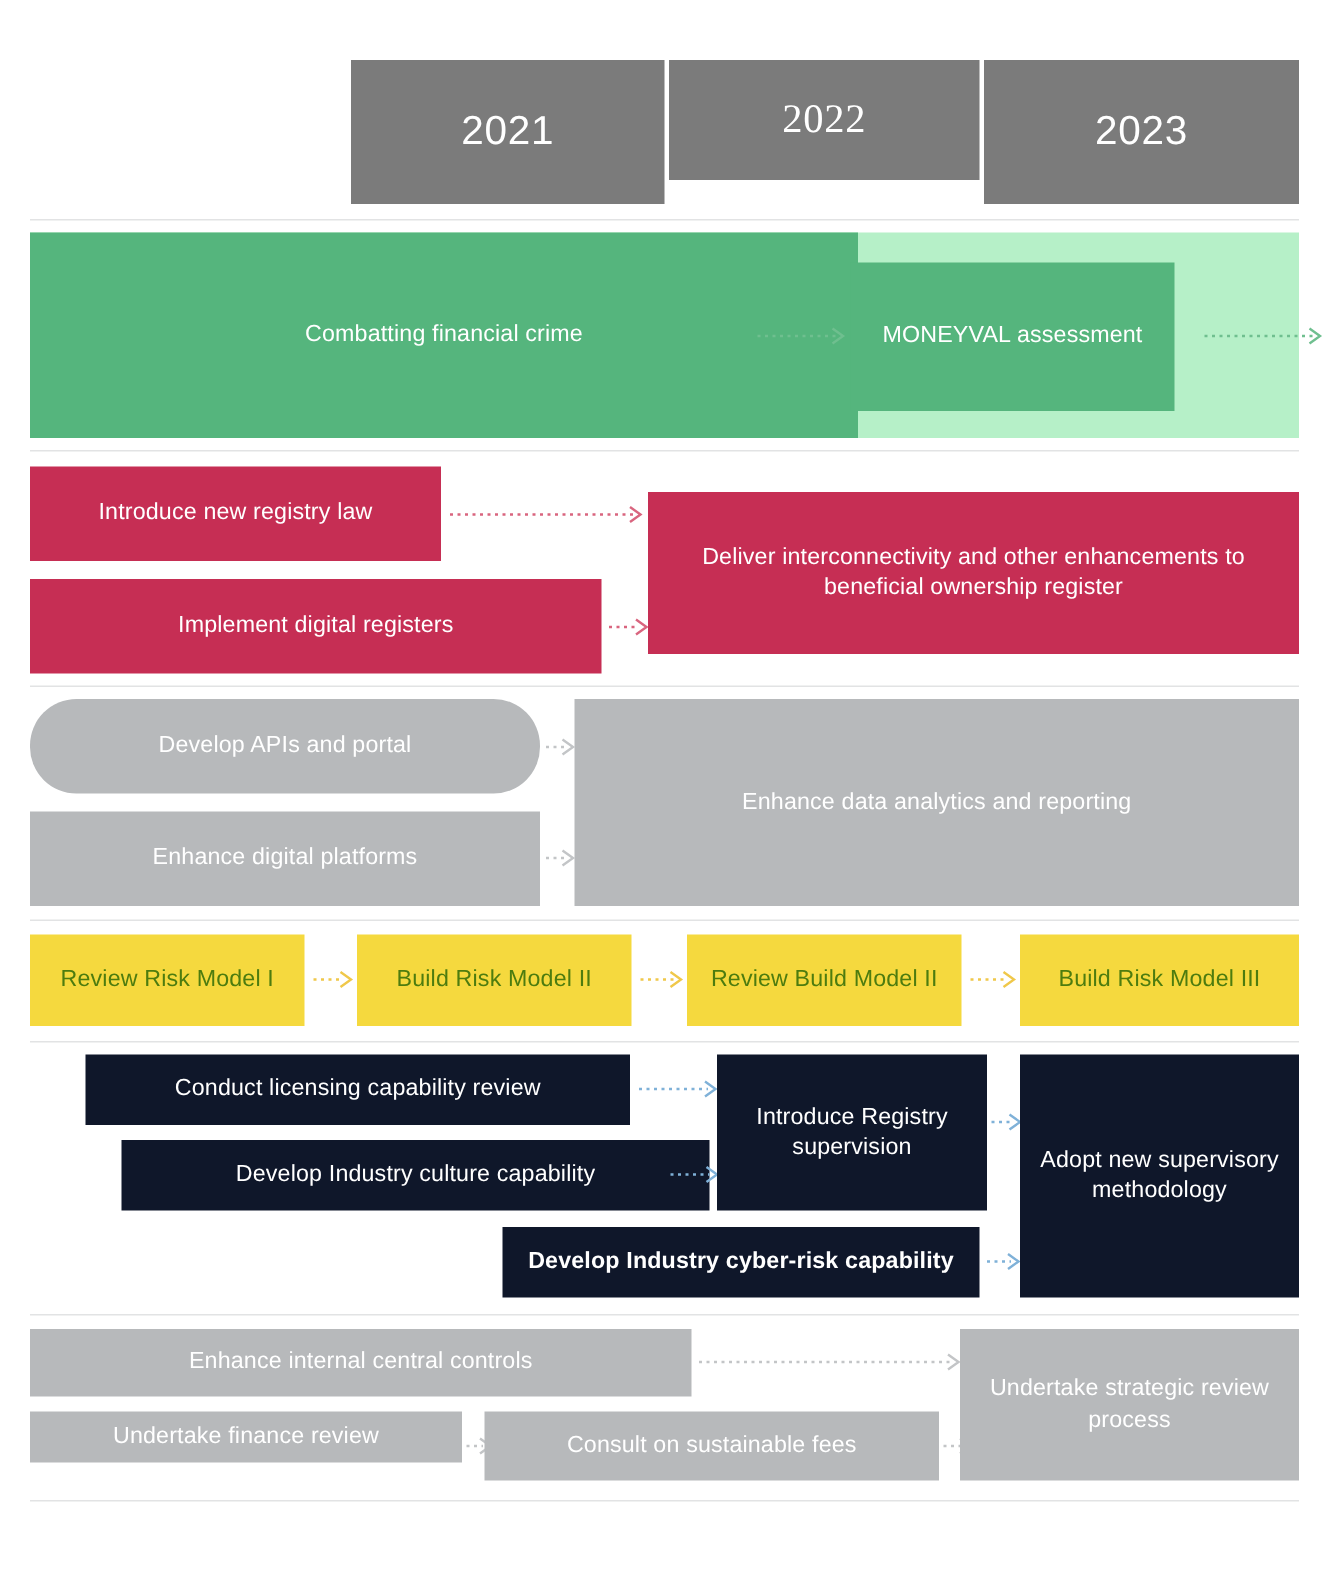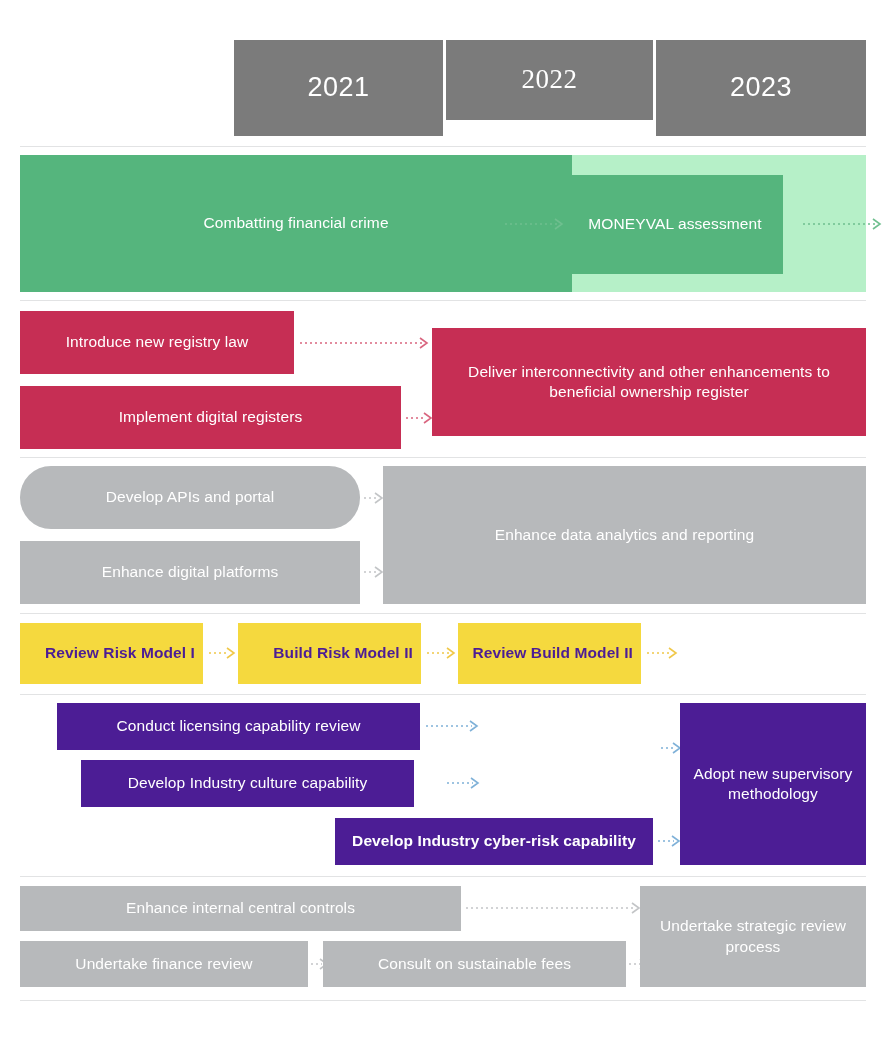--- a/index.html
+++ b/index.html
@@ -43,22 +43,22 @@
     position: absolute;
     height: 1px;
     background: #E2E3E4;
     left: 20px;
     width: 846px;
   }
   .band-dark-green { background: #55B57D; }
   .band-light-green { background: #B6F0C8; }
   .red { background: #C62E54; }
   .grey { background: #B7B9BB; }
-  .yellow { background: #F5D93E; color: #4c1d95; font-weight: 700; justify-content: flex-end; }
-  .blue { background: #4c1d95; }
+  .yellow { background: #F5D93E; color: #4d7c0f; font-weight: 400; }
+  .blue { background: #0f172a; }
   .arrow {
     position: absolute;
     height: 12px;
     display: block;
   }
   .arrow svg { display: block; overflow: visible; }
 </style>
 </head>
 <body>
 
@@ -166,50 +166,56 @@
   </div>
   <div class="box yellow" style="left:458px; top:623px; width:183px; height:61px;">
     <span>Review Build Model II</span>
   </div>
   <div class="arrow" style="left:647px; top:647px; width:34px;">
     <svg width="34" height="12" viewBox="0 0 34 12">
       <line x1="0" y1="6" x2="24" y2="6" stroke="#F0C84A" stroke-width="1.6" stroke-dasharray="2 3"></line>
       <polyline points="22,1 29,6 22,11" fill="none" stroke="#F0C84A" stroke-width="1.6"></polyline>
     </svg>
   </div>
+  <div class="box yellow" style="left:680px; top:623px; width:186px; height:61px;">
+    <span>Build Risk Model III</span>
+  </div>
 
   <div class="sep" style="top:694px;"></div>
 
   <div class="box blue" style="left:57px; top:703px; width:363px; height:47px;">
     <span>Conduct licensing capability review</span>
   </div>
   <div class="arrow" style="left:426px; top:720px; width:56px;">
     <svg width="56" height="12" viewBox="0 0 56 12">
       <line x1="0" y1="6" x2="46" y2="6" stroke="#7FB1D8" stroke-width="1.6" stroke-dasharray="2 3"></line>
       <polyline points="44,1 51,6 44,11" fill="none" stroke="#7FB1D8" stroke-width="1.6"></polyline>
     </svg>
   </div>
-  <div class="box blue" style="left:81px; top:760px; width:333px; height:47px;">
+  <div class="box blue" style="left:81px; top:760px; width:392px; height:47px;">
     <span>Develop Industry culture capability</span>
   </div>
   <div class="arrow" style="left:447px; top:777px; width:36px;">
     <svg width="36" height="12" viewBox="0 0 36 12">
       <line x1="0" y1="6" x2="26" y2="6" stroke="#7FB1D8" stroke-width="1.6" stroke-dasharray="2 3"></line>
       <polyline points="24,1 31,6 24,11" fill="none" stroke="#7FB1D8" stroke-width="1.6"></polyline>
     </svg>
   </div>
   <div class="box blue" style="left:335px; top:818px; width:318px; height:47px;font-weight:bold;">
     <span>Develop Industry cyber-risk capability</span>
   </div>
   <div class="arrow" style="left:658px; top:835px; width:26px;">
     <svg width="26" height="12" viewBox="0 0 26 12">
       <line x1="0" y1="6" x2="16" y2="6" stroke="#7FB1D8" stroke-width="1.6" stroke-dasharray="2 3"></line>
       <polyline points="14,1 21,6 14,11" fill="none" stroke="#7FB1D8" stroke-width="1.6"></polyline>
     </svg>
   </div>
+  <div class="box blue" style="left:478px; top:703px; width:180px; height:104px;">
+    <span>Introduce Registry supervision</span>
+  </div>
   <div class="arrow" style="left:661px; top:742px; width:24px;">
     <svg width="24" height="12" viewBox="0 0 24 12">
       <line x1="0" y1="6" x2="14" y2="6" stroke="#7FB1D8" stroke-width="1.6" stroke-dasharray="2 3"></line>
       <polyline points="12,1 19,6 12,11" fill="none" stroke="#7FB1D8" stroke-width="1.6"></polyline>
     </svg>
   </div>
   <div class="box blue" style="left:680px; top:703px; width:186px; height:162px;">
     <span>Adopt new supervisory methodology</span>
   </div>
 
@@ -217,21 +223,21 @@
 
   <div class="box grey" style="left:20px; top:886px; width:441px; height:45px;">
     <span>Enhance internal central controls</span>
   </div>
   <div class="arrow" style="left:466px; top:902px; width:178px;">
     <svg width="178" height="12" viewBox="0 0 178 12">
       <line x1="0" y1="6" x2="168" y2="6" stroke="#C3C5C7" stroke-width="1.6" stroke-dasharray="2 3"></line>
       <polyline points="166,1 173,6 166,11" fill="none" stroke="#C3C5C7" stroke-width="1.6"></polyline>
     </svg>
   </div>
-  <div class="box grey" style="left:20px; top:941px; width:288px; height:46px;">
+  <div class="box grey" style="left:20px; top:941px; width:288px; height:34px;">
     <span>Undertake finance review</span>
   </div>
   <div class="arrow" style="left:311px; top:958px; width:20px;">
     <svg width="20" height="12" viewBox="0 0 20 12">
       <line x1="0" y1="6" x2="11" y2="6" stroke="#C3C5C7" stroke-width="1.6" stroke-dasharray="2 3"></line>
       <polyline points="9,1 16,6 9,11" fill="none" stroke="#C3C5C7" stroke-width="1.6"></polyline>
     </svg>
   </div>
   <div class="box grey" style="left:323px; top:941px; width:303px; height:46px;">
     <span>Consult on sustainable fees</span>

